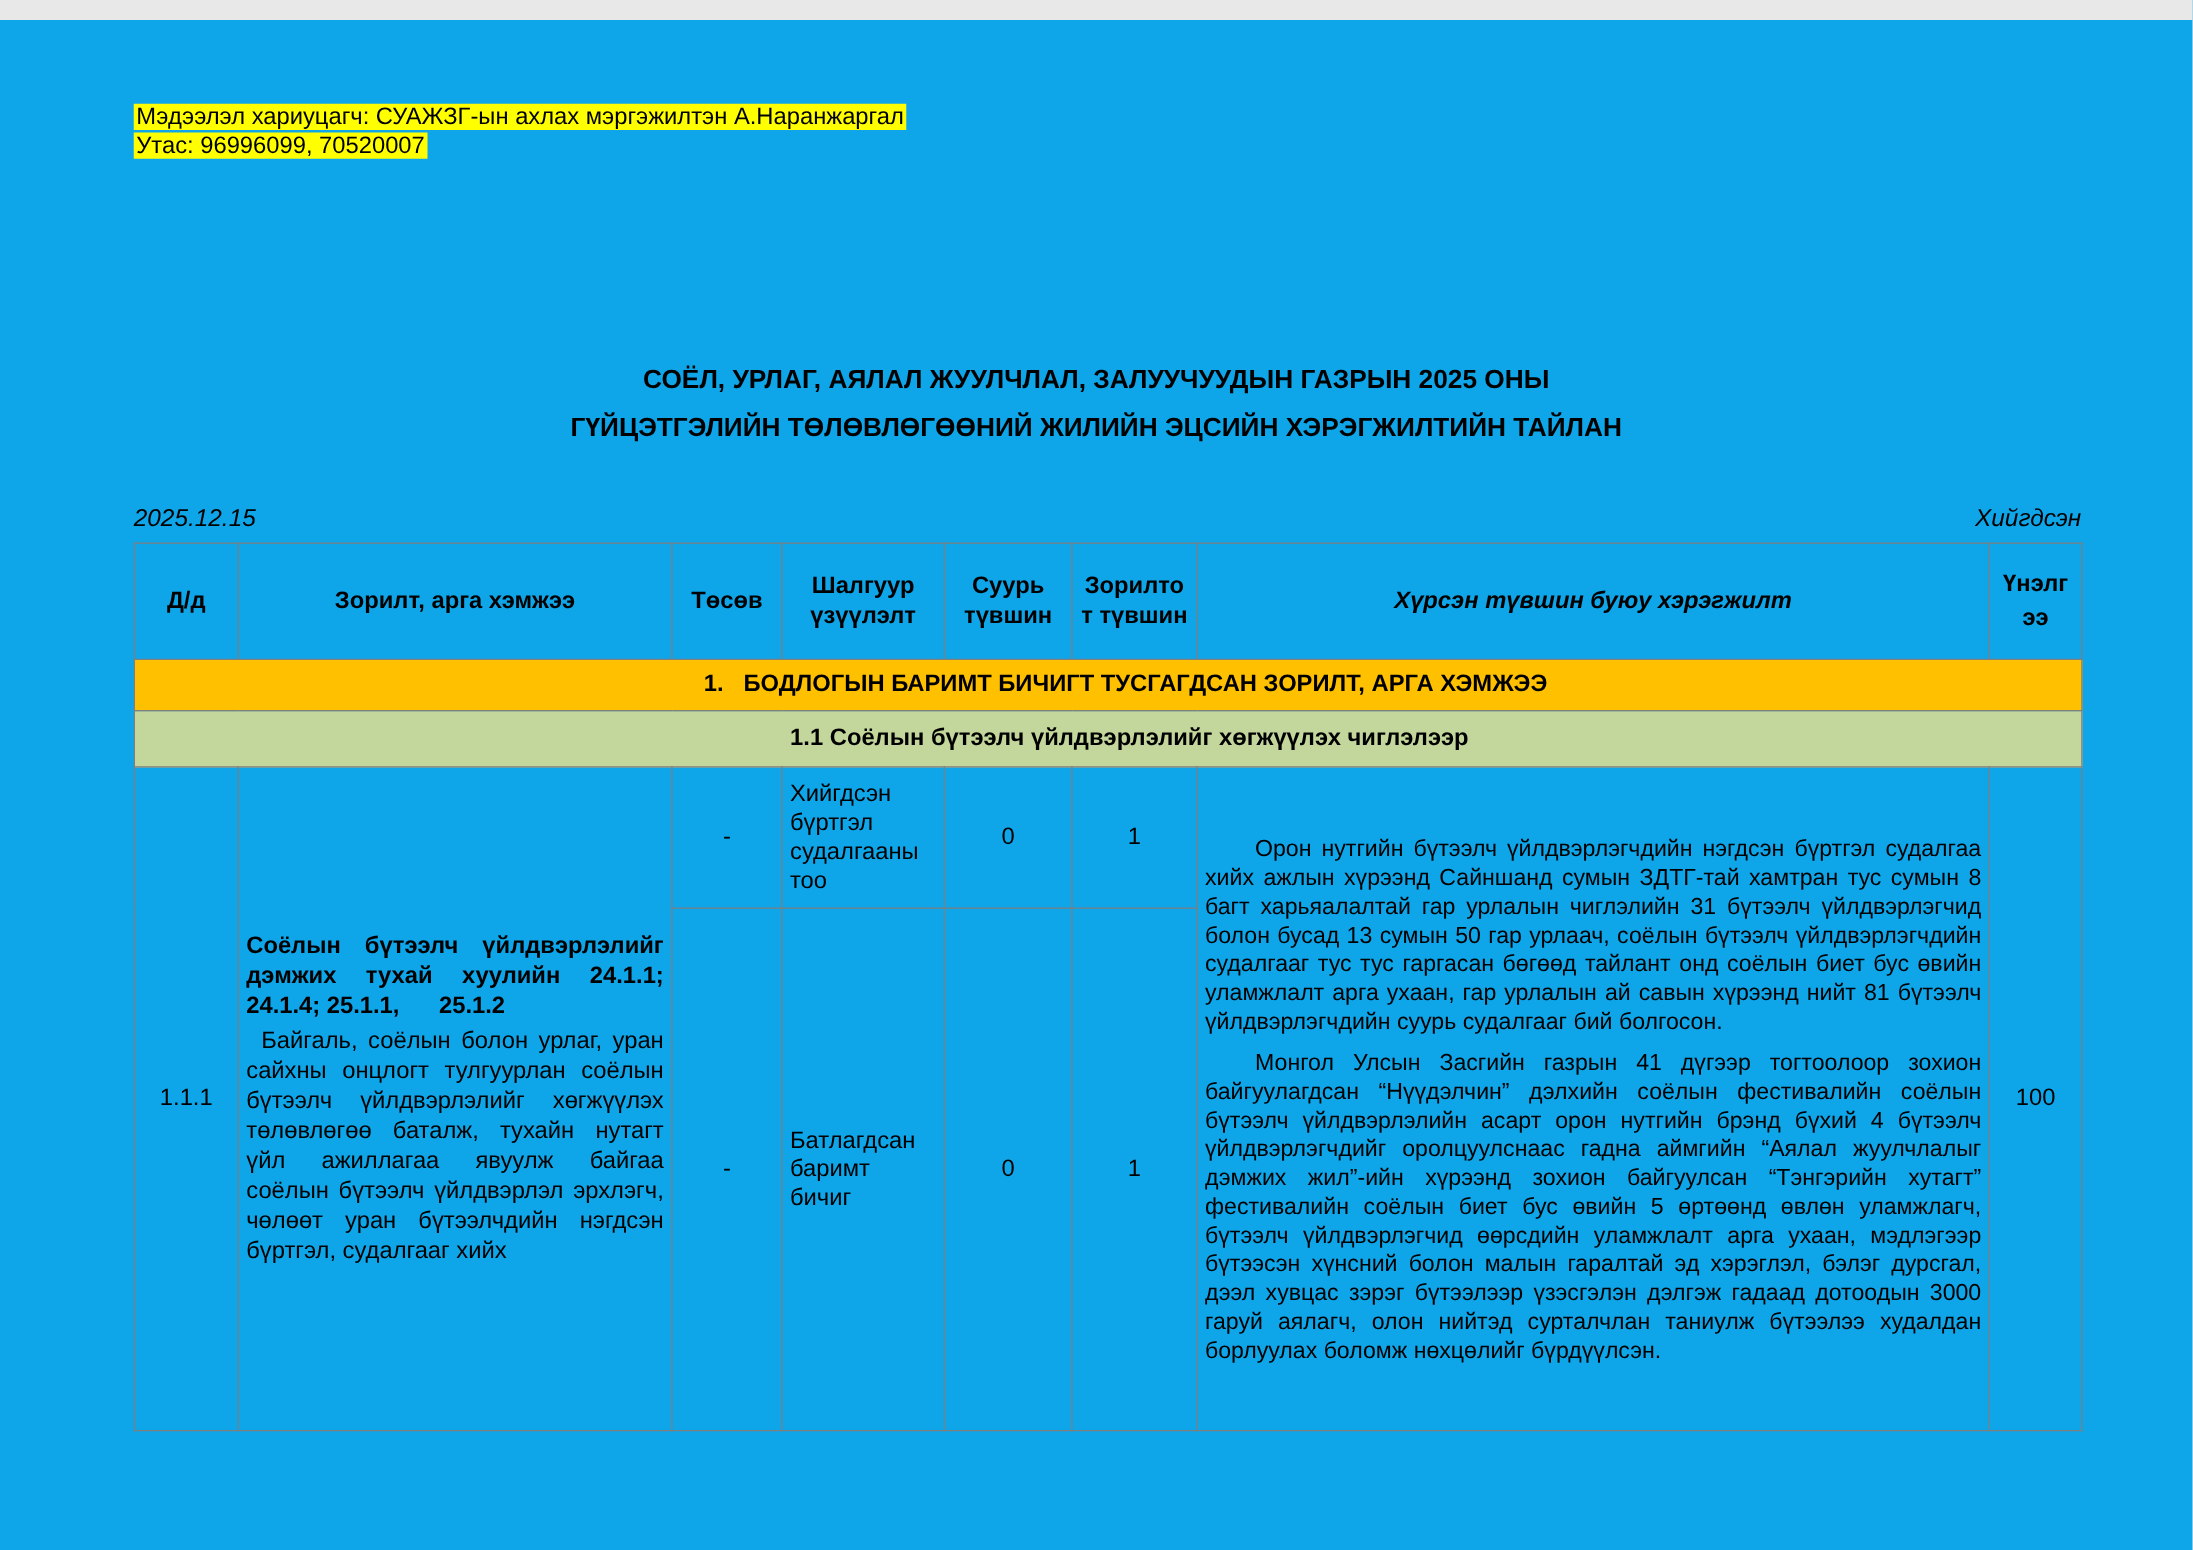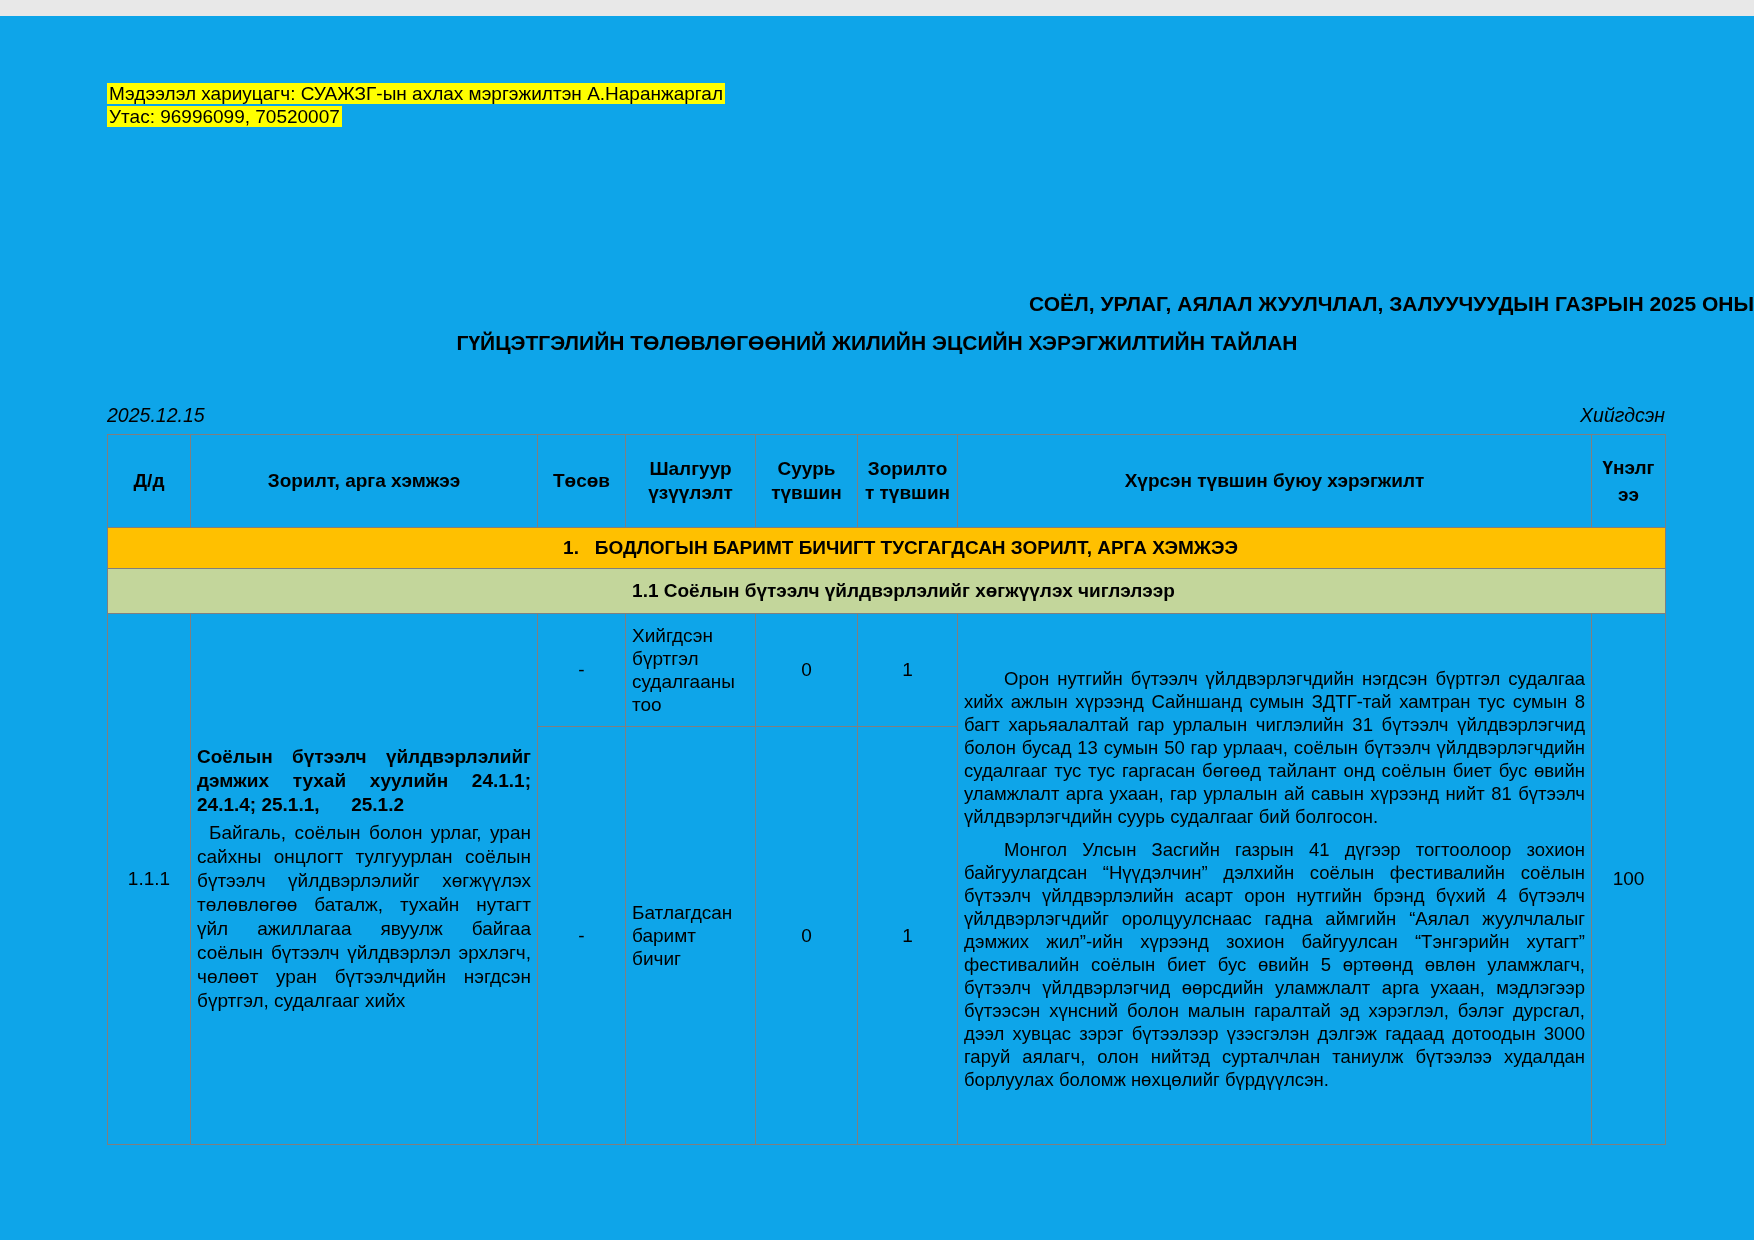--- a/index.html
+++ b/index.html
@@ -12,28 +12,28 @@
     overflow:hidden;
     margin:16px auto;
   }
   
   .contact { position:absolute; left:107px; top:66px; font-size:19px; line-height:23px; }
   .contact span { padding:0 2px; }
   
   .appendix { position:absolute; right:204px; top:154px; text-align:right; font-size:19.5px; line-height:27px; }
   
   .titles { position:absolute; left:0; top:276px; width:100%; text-align:center; font-weight:bold; font-size:21px; }
-  .titles .t1 { margin-bottom:15px;text-align:right; }
+  .titles .t1 { margin-bottom:15px; }
   
   .meta-row { position:absolute; left:107px; top:388px; width:1558px; display:flex; justify-content:space-between; font-style:italic; font-size:19.5px; }
   
   table.report { position:absolute; left:107px; top:418px; width:1558px; border-collapse:collapse; table-layout:fixed; font-size:19px; }
   table.report td { border:1px solid #7f7f7f; padding:2px 6px; vertical-align:middle; overflow-wrap:break-word; word-wrap:break-word; }
   td.hd { font-weight:bold; text-align:center; line-height:24px; }
-  td.hd-low { vertical-align:bottom; padding-bottom:14px; }
+  td.hd-low { vertical-align:bottom; padding-bottom:14px;font-style:italic; }
   td.hd-tight { padding:2px 6px; }
   td.hd-score { padding:2px 10px; line-height:27px; }
   tr.hrow td { height:88px; }
   td.section { height:36px; font-weight:bold; text-align:center; white-space:pre-wrap; }
   td.subsection { height:40px; font-weight:bold; text-align:center; }
   td.center { text-align:center; }
   td.c-id { text-align:center; }
   td.c-goal { padding:2px 10px; }
   .goal-bold { font-weight:bold; text-align:justify; white-space:pre-wrap; line-height:24px; margin-bottom:4px; }
   .goal-body { text-align:justify; text-indent:12px; line-height:24px; }

